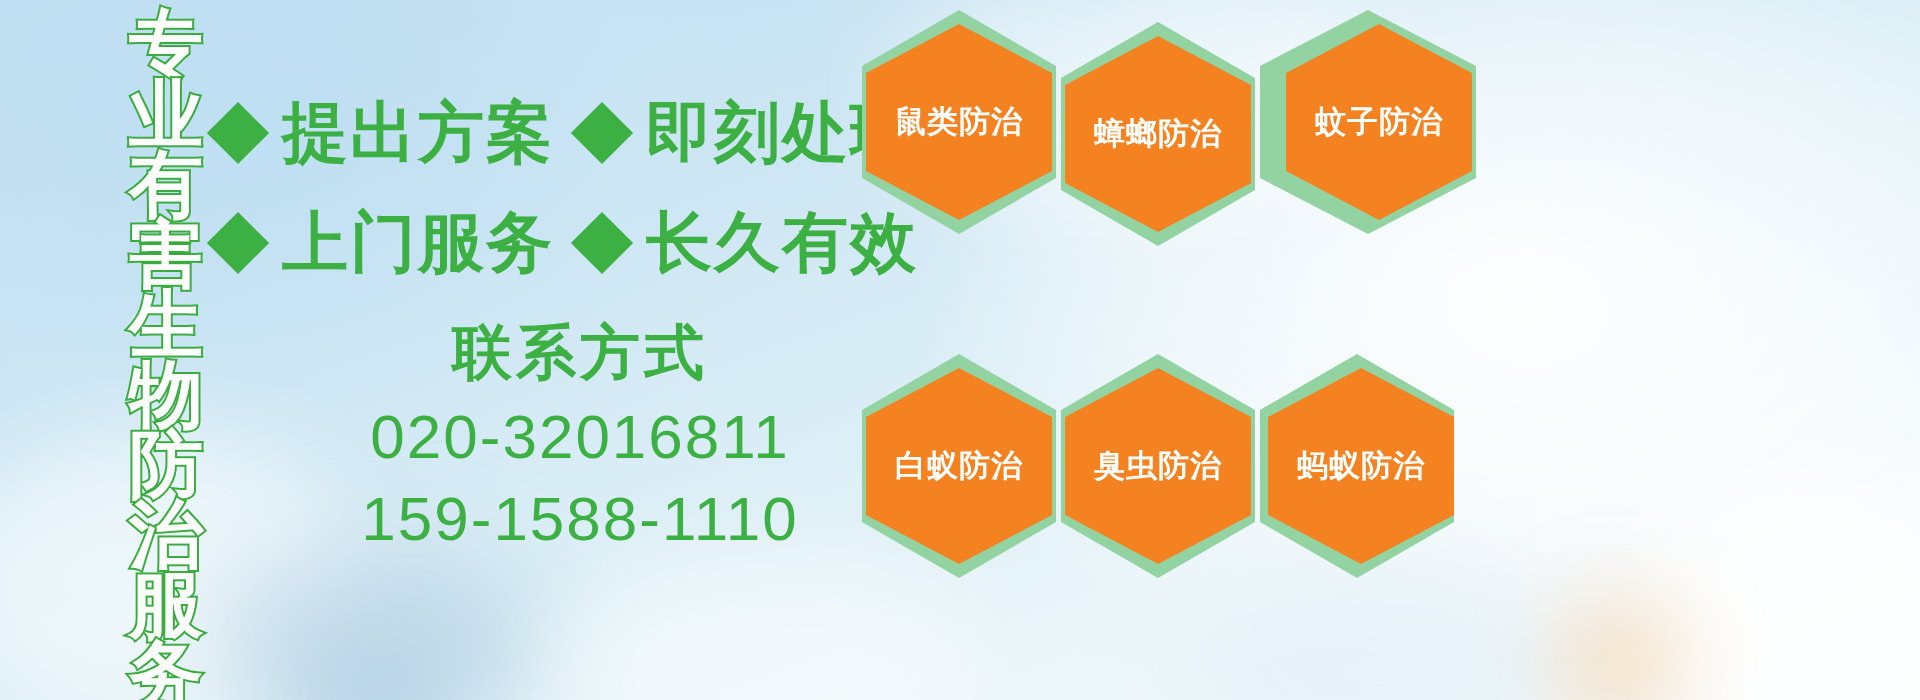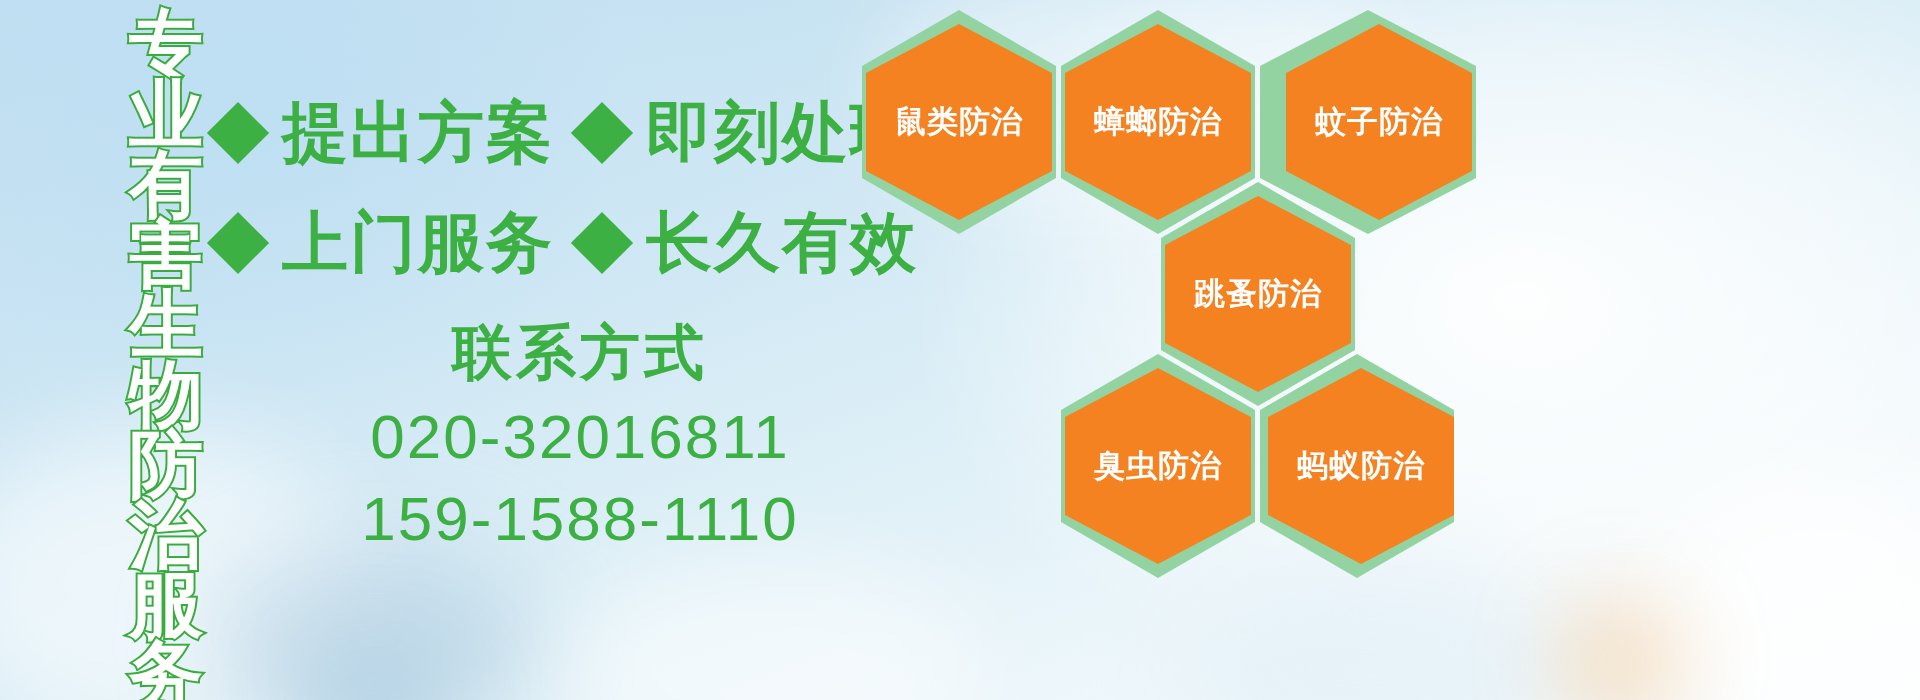--- a/index.html
+++ b/index.html
@@ -195,39 +195,39 @@
   </div>
 
   <div class="hex-grid">
 
     <div class="hex" style="left:0px; top:8px;">
       <div class="hex-inner">
         <span class="hex-label">鼠类防治</span>
       </div>
     </div>
 
-    <div class="hex" style="left:199px; top:8px;">
+    <div class="hex" style="left:199px; top:20px;">
       <div class="hex-inner">
         <span class="hex-label">蟑螂防治</span>
       </div>
     </div>
 
     <div class="hex" style="left:398px; top:8px;padding-left:22px;">
       <div class="hex-inner">
         <span class="hex-label">蚊子防治</span>
       </div>
     </div>
 
 
-    <div class="hex" style="left:299px; top:180px;">
-      <div class="hex-inner">
-        <span class="hex-label">跳蚤防治</span>
-      </div>
-    </div>
-
+
+    <div class="hex" style="left:0px; top:352px;">
+      <div class="hex-inner">
+        <span class="hex-label">白蚁防治</span>
+      </div>
+    </div>
 
     <div class="hex" style="left:199px; top:352px;">
       <div class="hex-inner">
         <span class="hex-label">臭虫防治</span>
       </div>
     </div>
 
     <div class="hex" style="left:398px; top:352px;justify-content:flex-end;">
       <div class="hex-inner">
         <span class="hex-label">蚂蚁防治</span>

